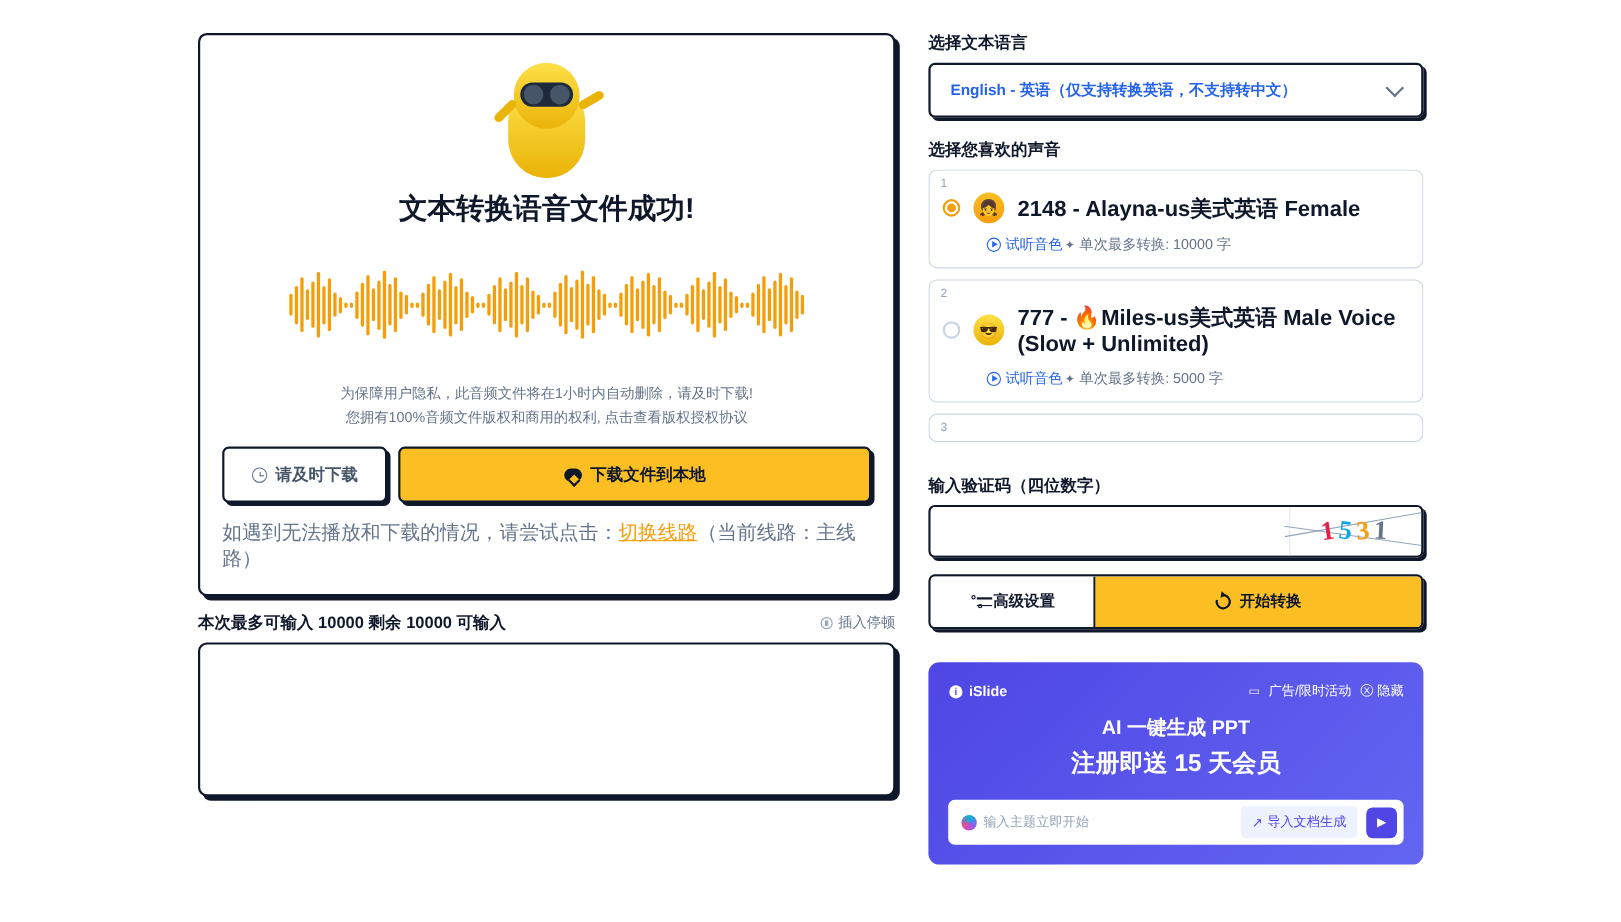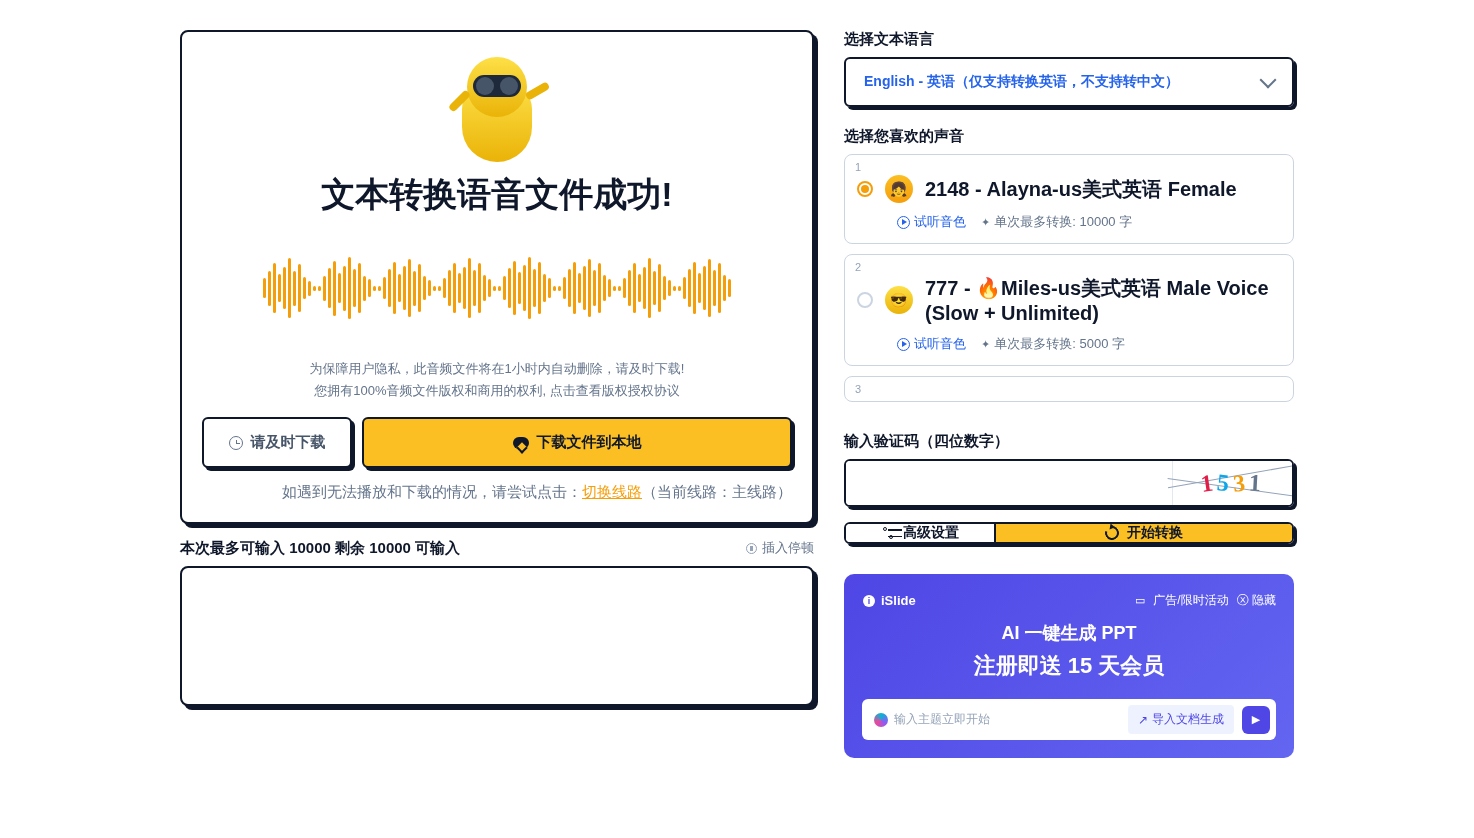--- a/index.html
+++ b/index.html
@@ -11,39 +11,39 @@
 .mascot-wrap{display:flex;justify-content:center;margin-bottom:10px}
 .mascot{width:110px;height:110px;position:relative}
 .mascot-body{width:70px;height:80px;background:linear-gradient(#fde047,#eab308);border-radius:35px 35px 45px 45px;position:absolute;left:20px;top:30px}
 .mascot-head{width:60px;height:60px;background:linear-gradient(#fde047,#eab308);border-radius:50%;position:absolute;left:25px;top:5px}
 .mascot-glasses{width:48px;height:22px;background:#1e293b;border-radius:11px;position:absolute;top:18px;left:6px}
 .mascot-lens{width:18px;height:18px;background:#475569;border-radius:50%;position:absolute;top:2px}
 .mascot-lens.l{left:3px}.mascot-lens.r{right:3px}
 .mascot-arm{width:25px;height:8px;background:#eab308;border-radius:4px;position:absolute}
 .mascot-arm.la{transform:rotate(-45deg);left:5px;top:45px}
 .mascot-arm.ra{transform:rotate(-30deg);right:2px;top:35px}
-.title{text-align:center;font-size:34px;font-weight:700;color:#0f172a;margin:10px 0 30px}
+.title{text-align:center;font-size:26px;font-weight:700;color:#0f172a;margin:10px 0 30px}
 .waveform{display:flex;align-items:center;justify-content:center;gap:2px;height:80px;margin:20px 0 30px}
 .wave-bar{width:3px;background:#f59e0b;border-radius:2px}
 .audio-player{display:flex;align-items:center;gap:15px;padding:8px 15px;margin:10px 0 20px}
 .play-btn{width:0;height:0;border-left:14px solid #0f172a;border-top:8px solid transparent;border-bottom:8px solid transparent;cursor:pointer}
 .time{font-size:14px;color:#0f172a}
 .progress{flex:1;height:4px;background:#0f172a;border-radius:2px;position:relative}
 .progress::after{content:"";position:absolute;right:-6px;top:-4px;width:12px;height:12px;background:#0f172a;border-radius:50%}
 .vol-icon{width:20px;height:20px;position:relative}
 .vol-icon::before{content:"🔊";font-size:18px}
 .menu-dots{display:flex;flex-direction:column;gap:3px;cursor:pointer;padding:5px}
 .menu-dots span{width:4px;height:4px;background:#0f172a;border-radius:50%}
 .notice{text-align:center;color:#64748b;font-size:13px;line-height:1.7;margin-bottom:15px}
 .notice .underlined{}
 .btn-row{display:flex;gap:10px;margin-bottom:15px}
 .btn{display:flex;align-items:center;justify-content:center;gap:8px;padding:14px;border:2px solid #0f172a;border-radius:6px;font-size:15px;font-weight:600;cursor:pointer;box-shadow:3px 3px 0 #0f172a}
 .btn-white{background:#fff;flex:0 0 150px;color:#475569}
 .btn-yellow{background:#fbbf24;flex:1;color:#0f172a}
-.fallback{text-align:right;font-size:15px;color:#64748b}
+.fallback{text-align:left;font-size:18px;color:#64748b}
 .fallback a{color:#f59e0b;text-decoration:underline;cursor:pointer}
 .counter{display:flex;justify-content:space-between;align-items:flex-start;margin:15px 0 8px;font-size:15px;font-weight:600}
 .insert-pause{display:flex;align-items:center;gap:5px;font-size:13px;color:#64748b;cursor:pointer;font-weight:400}
 .textarea{width:100%;min-height:140px;border:2px solid #0f172a;border-radius:8px;box-shadow:4px 4px 0 #0f172a;padding:12px;resize:none;font-family:inherit}
 .section-label{font-size:15px;font-weight:600;margin-bottom:8px}
 .select-box{border:2px solid #0f172a;border-radius:6px;box-shadow:3px 3px 0 #0f172a;padding:14px 18px;display:flex;justify-content:space-between;align-items:center;cursor:pointer;margin-bottom:20px;color:#2563eb;font-weight:600}
 .chevron{width:12px;height:12px;border-right:2px solid #64748b;border-bottom:2px solid #64748b;transform:rotate(45deg);margin-top:-5px}
 .voice-list{max-height:290px;overflow-y:auto;margin-bottom:20px;position:relative}
 .voice-list::-webkit-scrollbar{width:6px}
 .voice-list::-webkit-scrollbar-thumb{background:#cbd5e1;border-radius:3px}
@@ -51,38 +51,38 @@
 .voice-num{position:absolute;top:6px;left:10px;font-size:11px;color:#94a3b8}
 .voice-row{display:flex;align-items:center;gap:12px;margin-top:8px}
 .radio{width:16px;height:16px;border:2px solid #cbd5e1;border-radius:50%;flex-shrink:0}
 .radio.active{border-color:#f59e0b;position:relative}
 .radio.active::after{content:"";position:absolute;inset:2px;background:#f59e0b;border-radius:50%}
 .avatar{width:28px;height:28px;border-radius:50%;flex-shrink:0}
 .avatar.a1{background:linear-gradient(#fbbf24,#f59e0b)}
 .avatar.a2{background:linear-gradient(#fde047,#eab308)}
 .avatar-face{width:100%;height:100%;border-radius:50%;display:flex;align-items:center;justify-content:center;font-size:14px}
 .voice-name{font-weight:700;font-size:20px;flex:1}
-.voice-meta{display:flex;align-items:flex-end;gap:15px;margin-top:10px;padding-left:40px;font-size:13px}
+.voice-meta{display:flex;align-items:flex-end;gap:2px;margin-top:10px;padding-left:40px;font-size:13px}
 .preview-link{color:#2563eb;display:flex;align-items:center;gap:4px;cursor:pointer}
 .meta-tag{color:#64748b;display:flex;align-items:center;gap:4px}
 .play-circ{width:13px;height:13px;border:1.5px solid #2563eb;border-radius:50%;display:flex;align-items:center;justify-content:center}
 .play-circ::after{content:"";border-left:5px solid #2563eb;border-top:3px solid transparent;border-bottom:3px solid transparent;margin-left:1px}
 .captcha-row{display:flex;border:2px solid #0f172a;border-radius:6px;box-shadow:3px 3px 0 #0f172a;overflow:hidden;margin-bottom:15px}
 .captcha-input{flex:1;border:none;padding:14px;font-size:14px;outline:none}
 .captcha-img{width:120px;background:#fff;display:flex;align-items:center;justify-content:center;position:relative;border-left:1px solid #e2e8f0}
 .captcha-txt{font-family:serif;font-size:24px;font-weight:bold;letter-spacing:4px}
 .captcha-txt span:nth-child(1){color:#e11d48;transform:rotate(-8deg);display:inline-block}
 .captcha-txt span:nth-child(2){color:#0ea5e9;transform:rotate(6deg);display:inline-block}
 .captcha-txt span:nth-child(3){color:#f59e0b;transform:rotate(-5deg);display:inline-block}
 .captcha-txt span:nth-child(4){color:#64748b;transform:rotate(3deg);display:inline-block}
 .captcha-line{position:absolute;width:110%;height:1px;background:#94a3b8}
 .captcha-line.l1{transform:rotate(-10deg);top:35%}
 .captcha-line.l2{transform:rotate(8deg);top:60%}
 .action-row{display:flex;border:2px solid #0f172a;border-radius:6px;box-shadow:3px 3px 0 #0f172a;overflow:hidden;margin-bottom:30px}
-.action-btn{flex:1;text-align:center;font-weight:600;cursor:pointer;display:flex;align-items:center;justify-content:center;gap:8px}
+.action-btn{flex:1;padding:14px;text-align:center;font-weight:600;cursor:pointer;display:flex;align-items:center;justify-content:center;gap:8px}
 .action-btn.settings{background:#fff;border-right:2px solid #0f172a;flex:0 0 150px}
 .action-btn.start{background:#fbbf24;flex:1}
 .ad-card{background:linear-gradient(135deg,#4f46e5,#6366f1);border-radius:10px;padding:18px;color:#fff;font-size:13px}
 .ad-header{display:flex;justify-content:space-between;align-items:center;margin-bottom:12px}
 .ad-logo{display:flex;align-items:center;gap:5px;font-weight:600}
 .ad-close{display:flex;align-items:center;gap:8px;font-size:12px}
 .ad-title{text-align:center;font-size:18px;font-weight:700;margin-bottom:6px}
 .ad-subtitle{text-align:center;font-size:22px;font-weight:700;margin-bottom:18px}
 .ad-input-row{display:flex;gap:8px;background:#fff;border-radius:6px;padding:6px;align-items:center}
 .ad-input{flex:1;display:flex;align-items:center;gap:6px;padding:6px;color:#94a3b8;font-size:12px}

